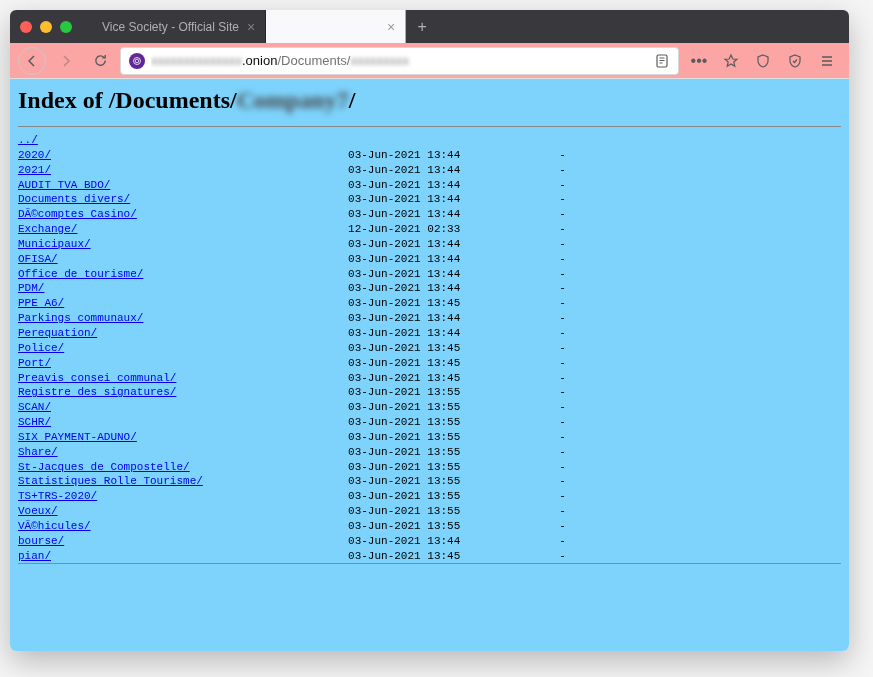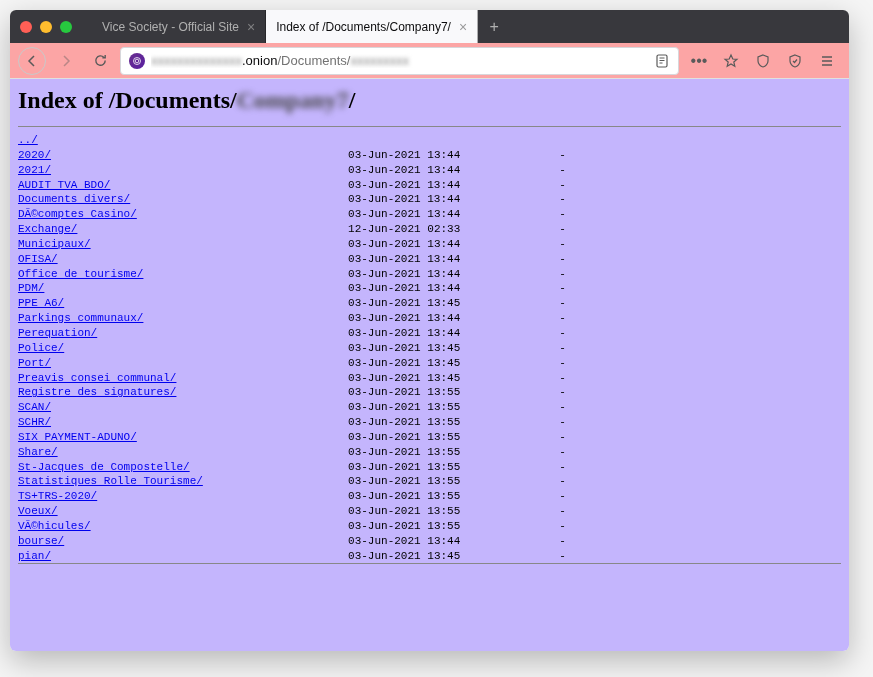--- a/index.html
+++ b/index.html
@@ -119,21 +119,21 @@
     }
     .url-blur1 { color: #888; filter: blur(2px); }
     .url-dark { color: #0c0c0d; }
     .url-gray { color: #737373; }
     .url-blur2 { color: #888; filter: blur(2px); }
     .url-end-icon { color: #5a5a5a; display:flex; }
     .right-icons { display: flex; align-items: center; gap: 4px; }
     .right-icon { width: 28px; height:28px; display:flex;align-items:center;justify-content:center; color:#5a5a5a; cursor:pointer; }
     .content {
       flex: 1;
-      background: #c4b5fd;
+      background: #7dd3fc;
       padding: 8px;
       overflow: auto;
     }
     .content h1 {
       font-family: Times, "Times New Roman", serif;
       font-size: 24px;
       font-weight: bold;
       margin-bottom: 12px;
     }
     .h1-blur { filter: blur(3px); color: #444; }
@@ -164,21 +164,20 @@
       <div class="tl red"></div>
       <div class="tl yellow"></div>
       <div class="tl green"></div>
     </div>
     <div class="tabs">
       <div class="tab">
         <span>Vice Society - Official Site</span>
         <span class="tab-close">×</span>
       </div>
       <div class="tab active">
-        <span>Index of /Documents/Company7/</span>
         <span class="tab-close">×</span>
       </div>
       <div class="new-tab">+</div>
     </div>
   </div>
 
   <div class="nav-bar">
     <div class="nav-btn back-circle">
       <svg width="16" height="16" viewBox="0 0 16 16">
           <path d="M10 3 L5 8 L10 13" stroke="#5a5a5a" stroke-width="1.5" fill="none"></path>

